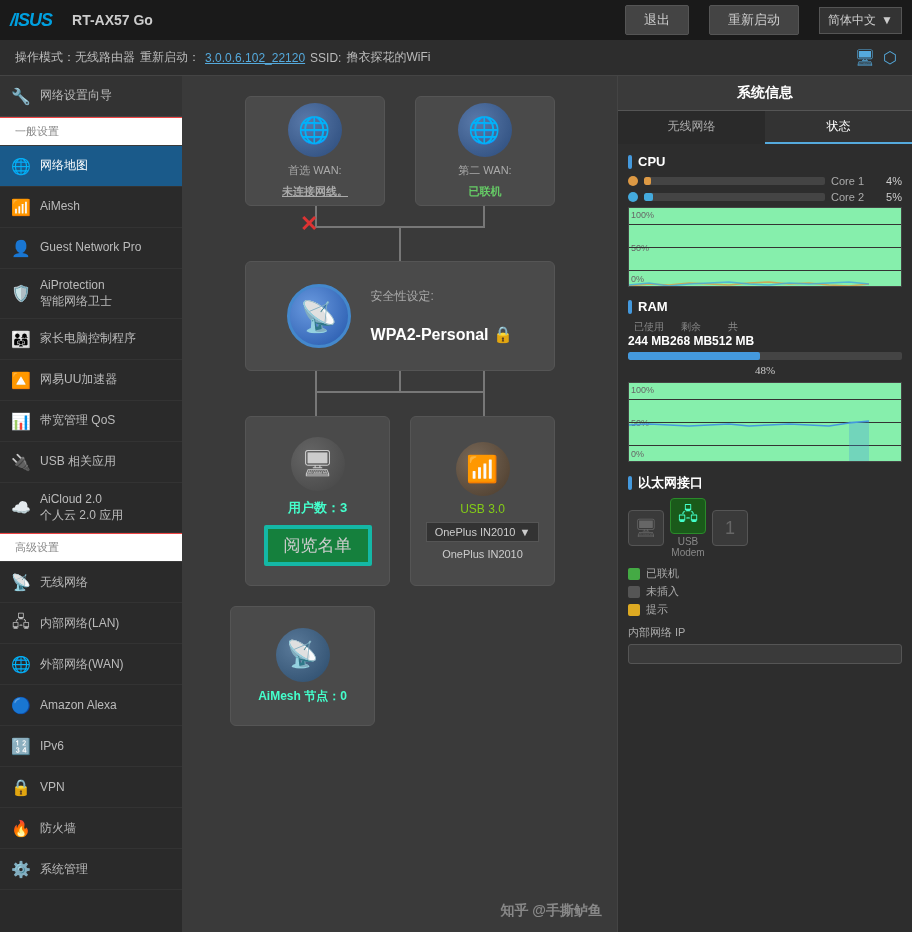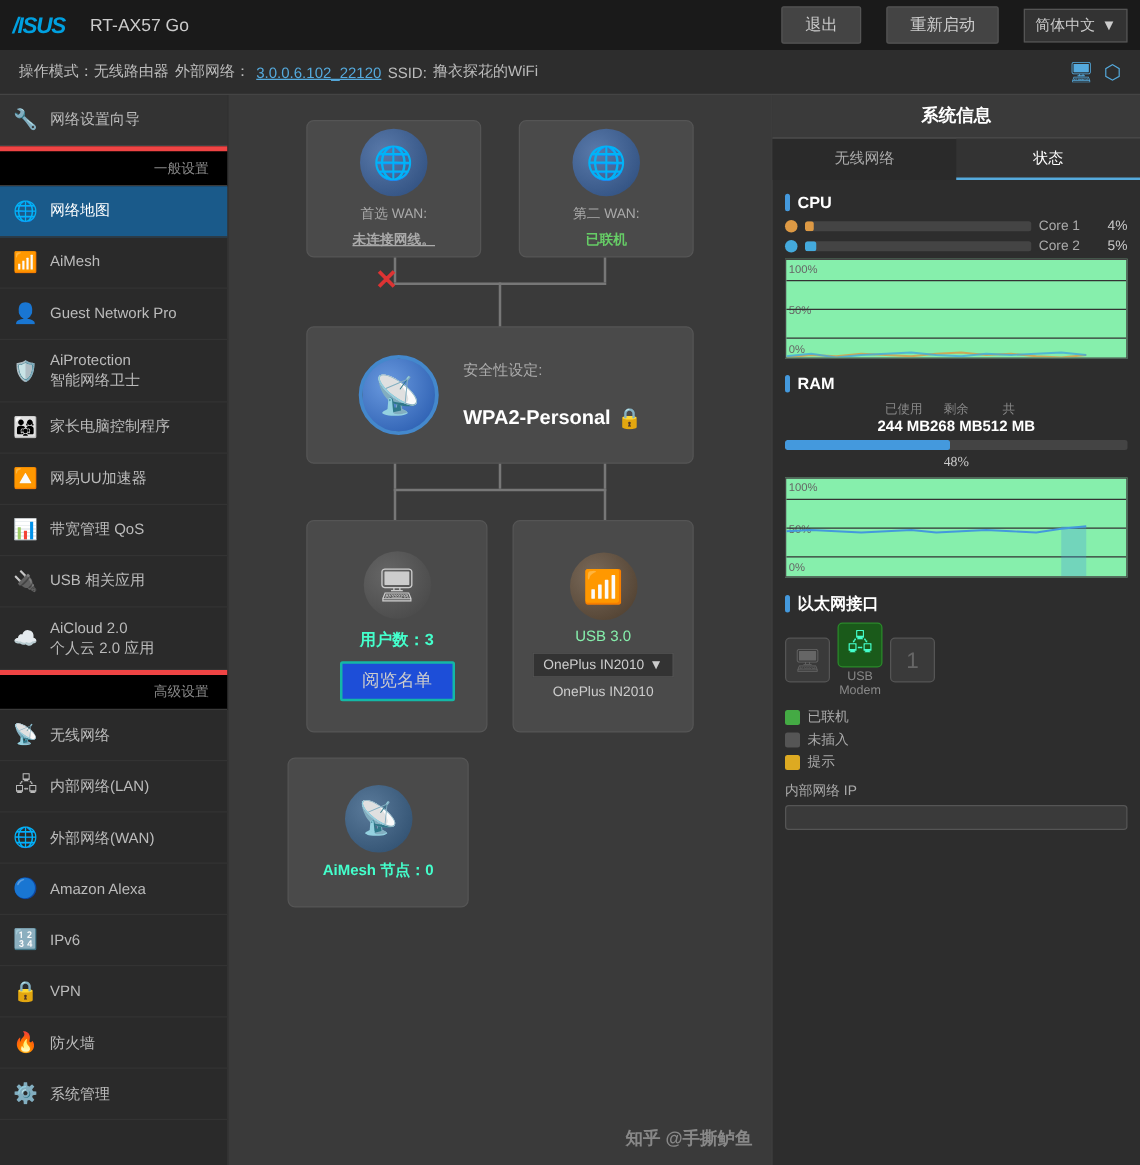--- a/index.html
+++ b/index.html
@@ -25,21 +25,21 @@
     .logo {
       color: #00a0e0;
       font-weight: bold;
       font-size: 18px;
       font-style: italic;
       letter-spacing: -1px;
     }
     .model-name {
       color: #ccc;
       font-size: 14px;
-      font-weight: normal;
+      font-weight: bold;
       margin-right: auto;
     }
     .top-btn {
       background: #444;
       color: #ccc;
       border: 1px solid #555;
       padding: 5px 18px;
       cursor: pointer;
       font-size: 13px;
       border-radius: 2px;
@@ -83,26 +83,26 @@
       width: 183px;
       background: #2a2a2a;
       border-right: 1px solid #3a3a3a;
       overflow-y: auto;
       flex-shrink: 0;
     }
     .sidebar::-webkit-scrollbar { width: 4px; }
     .sidebar::-webkit-scrollbar-thumb { background: #444; }
 
     .sidebar-section-label {
-      background: #000000;
+      background: #ffffff;
       color: #888;
       font-size: 11px;
       padding: 6px 15px;
-      text-align: right;
-      border-top: 4px solid #ef4444;
+      text-align: left;
+      border-top: 1px solid #ef4444;
       border-bottom: 1px solid #3a3a3a;
     }
 
     .sidebar-item {
       display: flex;
       align-items: center;
       padding: 9px 10px;
       cursor: pointer;
       border-bottom: 1px solid #333;
       gap: 8px;
@@ -234,26 +234,26 @@
       display: flex;
       align-items: center;
       justify-content: center;
       font-size: 26px;
       color: #ccc;
     }
     .client-count { font-size: 13px; color: #ccc; }
     .client-count span { color: #4fc; font-weight: bold; }
 
     .browse-btn {
-      background: #1d4ed8;
+      background: #15803d;
       color: #ccc;
-      border: 2px solid #14b8a6;
+      border: 4px solid #14b8a6;
       padding: 5px 16px;
       cursor: pointer;
-      font-size: 14px;
+      font-size: 17px;
       border-radius: 2px;
     }
 
     .usb-box {
       background: #4a4a4a;
       border: 1px solid #555;
       border-radius: 6px;
       width: 145px;
       height: 170px;
       display: flex;
@@ -266,21 +266,21 @@
     .usb-icon {
       width: 54px;
       height: 54px;
       border-radius: 50%;
       background: radial-gradient(circle at 35% 35%, #7a6a5a, #4a3a2a);
       display: flex;
       align-items: center;
       justify-content: center;
       font-size: 26px;
     }
-    .usb-label { color: #86efac; font-size: 12px; }
+    .usb-label { color: #84cc16; font-size: 12px; }
     .usb-select {
       background: #333;
       color: #ccc;
       border: 1px solid #555;
       padding: 3px 8px;
       font-size: 11px;
       cursor: pointer;
       display: flex;
       align-items: center;
       gap: 4px;
@@ -428,21 +428,21 @@
       background: #333;
     }
     .chart-svg {
       position: absolute;
       top: 0; left: 0;
       width: 100%; height: 100%;
     }
 
     .ram-row {
       display: flex;
-      justify-content: center;
+      justify-content: flex-start;
       margin-bottom: 4px;
     }
     .ram-col { text-align: center; }
     .ram-val { color: #fff; font-size: 12px; font-weight: bold; }
     .ram-lbl { color: #888; font-size: 10px; }
 
     .ram-bar-bg {
       height: 8px;
       background: #444;
       border-radius: 2px;
@@ -540,21 +540,21 @@
   <button class="top-btn">退出</button>
   <button class="top-btn">重新启动</button>
   <div class="lang-selector">
     <span>简体中文</span>
     <span>▼</span>
   </div>
 </div>
 
 <div class="info-bar">
   <span>操作模式：无线路由器</span>
-  <span>外部网络：</span>
+  <span>重新启动：</span>
   <a>3.0.0.6.102_22120</a>
   <span>SSID:</span>
   <span>撸衣探花的WiFi</span>
   <div class="info-bar-icons">
     <span class="info-icon">🖥</span>
     <span class="info-icon">⬡</span>
   </div>
 </div>
 
 <div class="main-layout">

